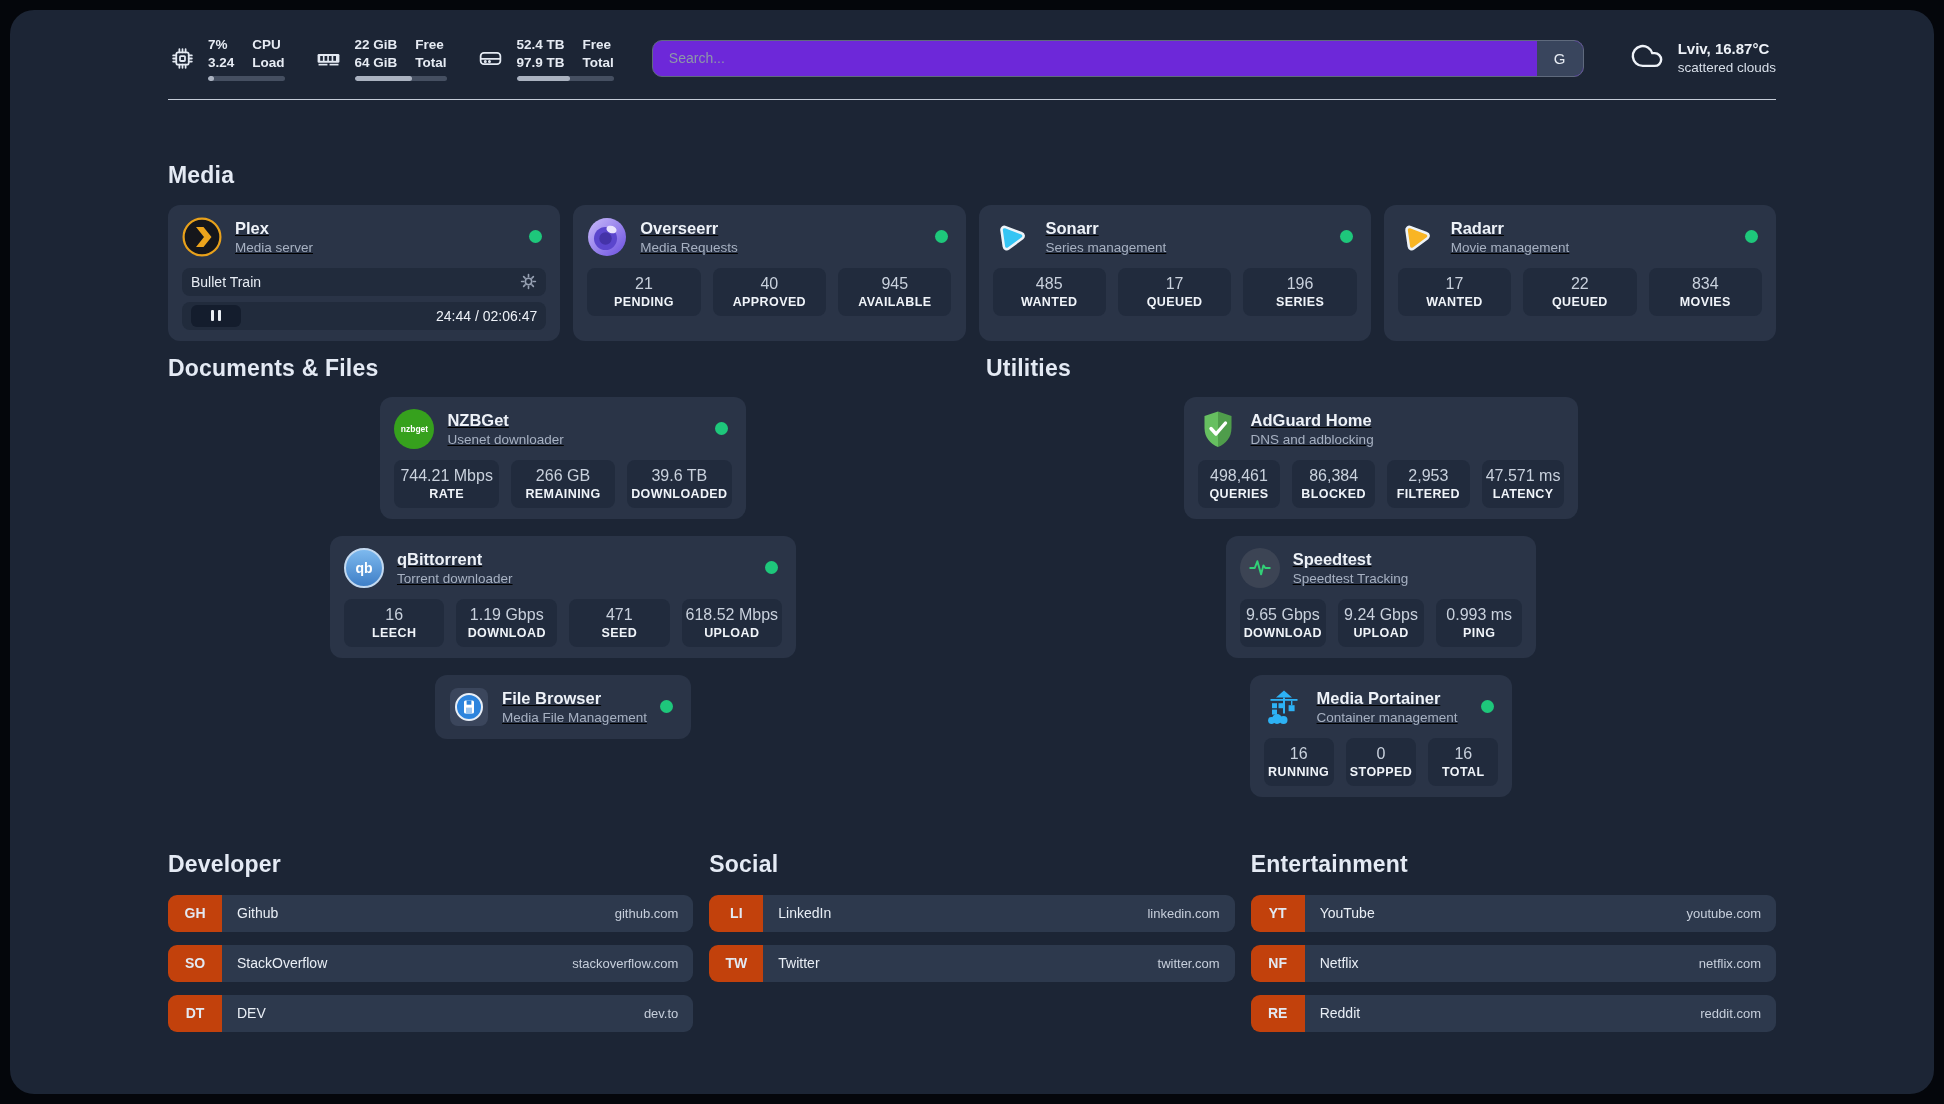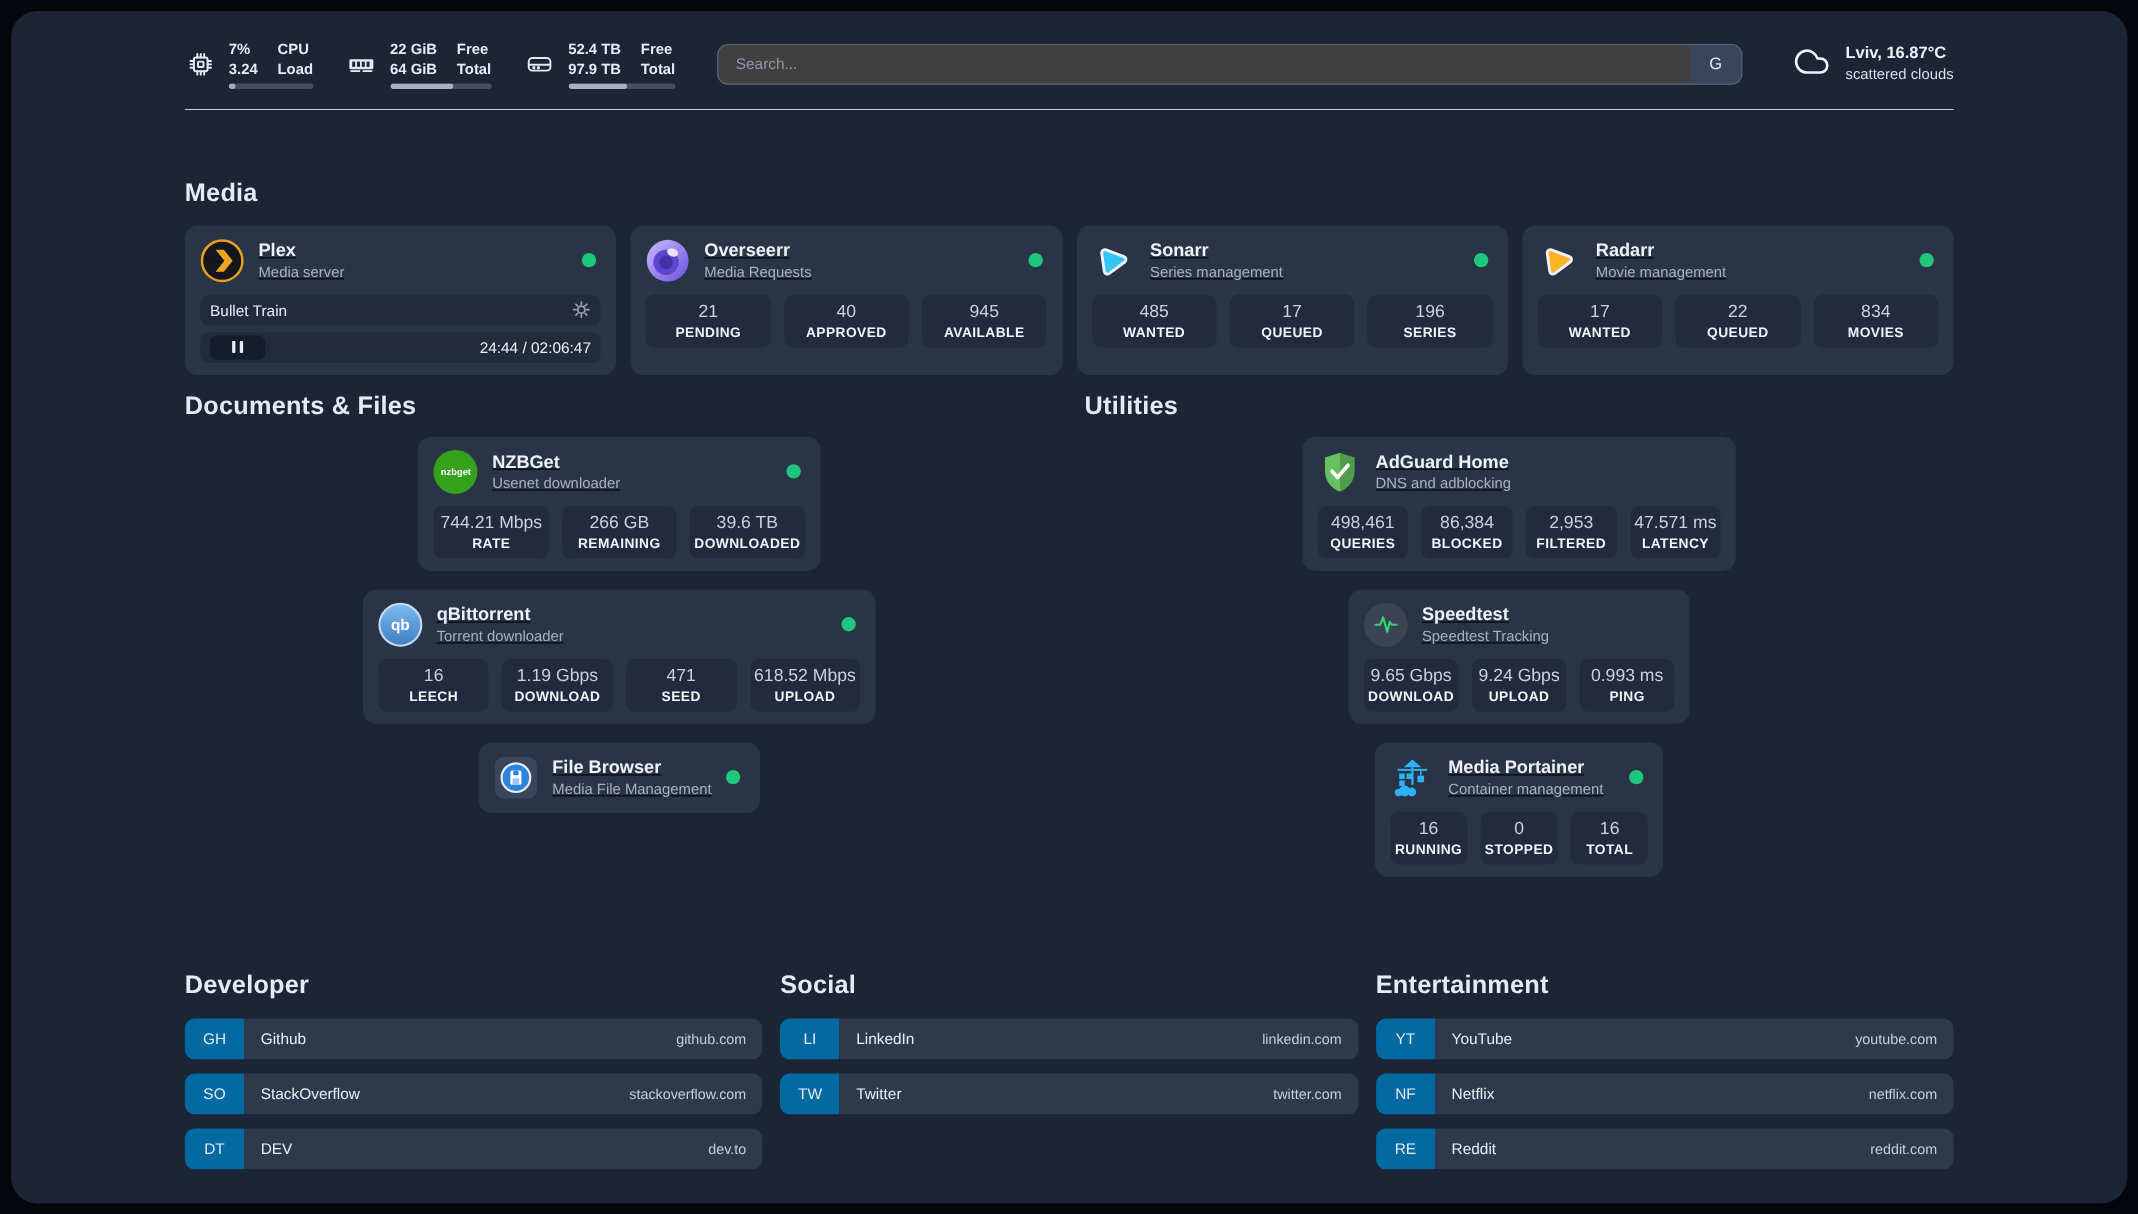--- a/index.html
+++ b/index.html
@@ -15,21 +15,21 @@
   .sysstat { display: flex; gap: 12px; align-items: center; }
   .sys-icon { width: 28px; height: 28px; display: flex; align-items: center; justify-content: center; flex: none; }
   .sys-body { display: flex; flex-direction: column; }
   .sys-text { display: flex; gap: 18px; }
   .sys-col { display: flex; flex-direction: column; font-size: 13.5px; font-weight: 600;
     color: #e6ebf3; line-height: 1.3; }
   .sys-bar { margin-top: 5px; height: 4.5px; border-radius: 3px; background: #454f61; overflow: hidden; }
   .sys-fill { height: 100%; border-radius: 3px; background: #aab2c0; }
 
   .search { flex: 1; height: 37px; margin: 0 44px 0 38px; display: flex; align-items: stretch;
-    background: #404040; border: 1px solid #5f6a7d; border-radius: 10px; overflow: hidden; }
+    background: #6d28d9; border: 1px solid #5f6a7d; border-radius: 10px; overflow: hidden; }
   .search input { flex: 1; background: transparent; border: none; outline: none;
     padding: 0 16px; font-size: 14px; color: #e3e9f2; font-family: "Liberation Sans", sans-serif; }
   .search input::placeholder { color: #8d97a9; }
   .search-btn { width: 46px; border: none; background: #39455d; color: #e6ebf3; font-size: 15px;
     cursor: pointer; font-family: "Liberation Sans", sans-serif; }
 
   .weather { display: flex; align-items: center; gap: 12px; }
   .weather-text { display: flex; flex-direction: column; line-height: 1.35; }
   .weather-loc { font-size: 15px; font-weight: 600; color: #eef2f8; }
   .weather-cond { font-size: 13.5px; color: #d8dfe9; }
@@ -66,25 +66,25 @@
   .player-bar { background: #212b3c; border-radius: 8px; padding: 4px 9px; height: 28px;
     display: flex; align-items: center; justify-content: space-between; }
   .player-title { font-size: 14px; color: #e8edf4; }
   .gear { display: flex; align-items: center; cursor: pointer; }
   .pause-pill { width: 50px; height: 22px; background: #141d2d; border-radius: 6px;
     display: flex; align-items: center; justify-content: center; gap: 4px; cursor: pointer; }
   .pause-pill i { width: 3.2px; height: 11px; background: #e8edf3; border-radius: 1px; display: block; }
   .player-time { font-size: 14px; font-weight: 400; color: #eef2f8; }
 
   
-  .links { display: grid; grid-template-columns: repeat(3, 1fr); gap: 16px; margin-top: 85px; }
+  .links { display: grid; grid-template-columns: repeat(3, 1fr); gap: 16px; margin-top: 54px; }
   .link-group .section-title { margin-bottom: 17px; }
   .link-row { display: flex; height: 37px; margin-bottom: 13px; cursor: pointer; }
-  .link-tag { width: 54px; flex: none; background: #0369a1; border-radius: 9px 0 0 9px;
-    display: flex; align-items: center; justify-content: center; font-size: 14px; font-weight: 400; color: #e3e9f2; }
+  .link-tag { width: 54px; flex: none; background: #c2410c; border-radius: 9px 0 0 9px;
+    display: flex; align-items: center; justify-content: center; font-size: 14px; font-weight: 700; color: #e3e9f2; }
   .link-main { flex: 1; background: #2d394d; border-radius: 0 9px 9px 0; display: flex;
     align-items: center; justify-content: space-between; padding: 0 15px; }
   .link-name { font-size: 14px; color: #e9eef5; }
   .link-url { font-size: 13px; color: #c6cedb; }
 </style>
 </head>
 <body>
 
 <div class="frame">
   <div class="content">

